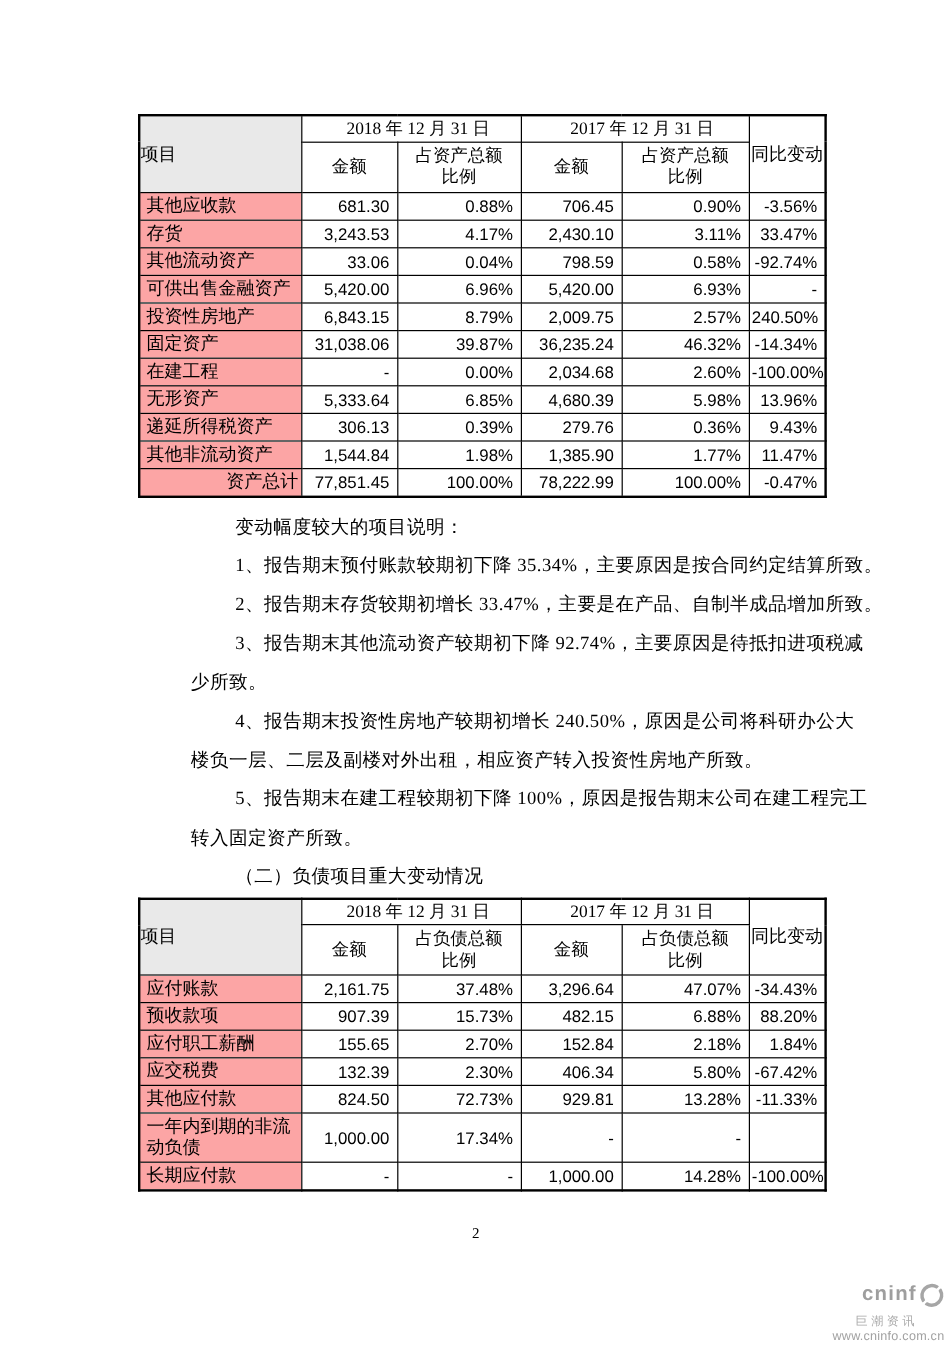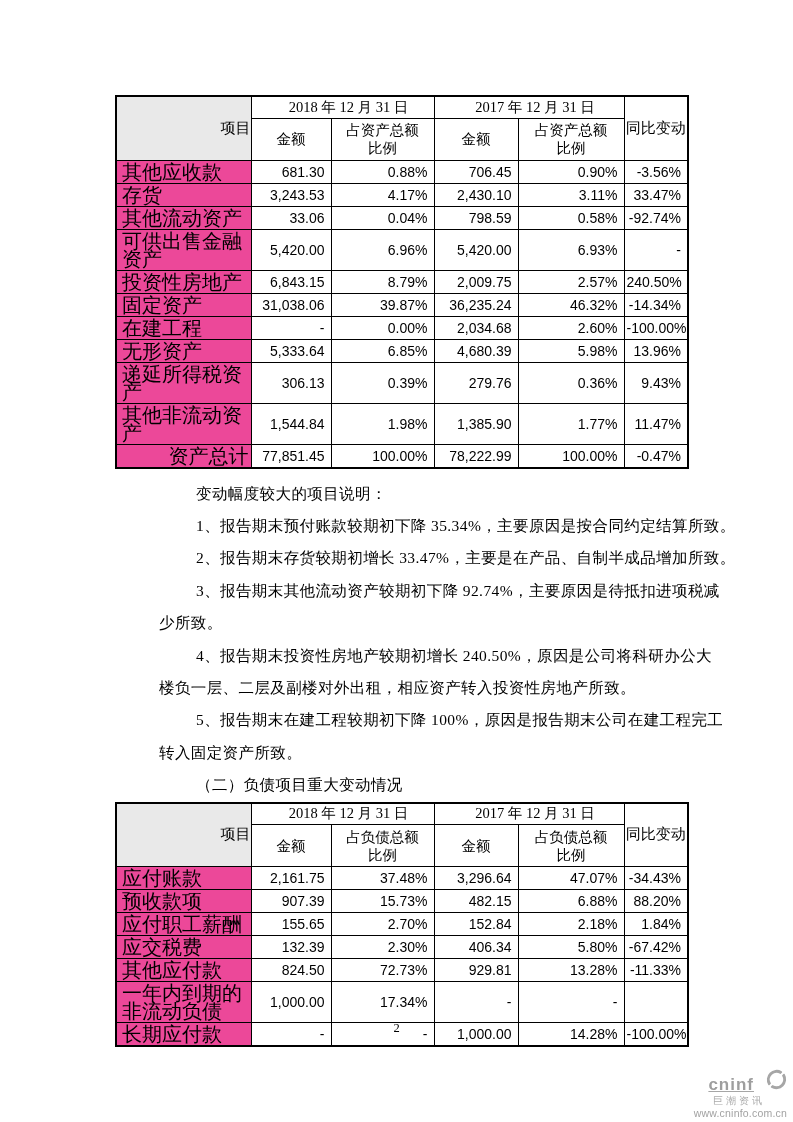--- a/index.html
+++ b/index.html
@@ -14,25 +14,25 @@
   
   table.fin {
     width:574px; border-collapse:collapse; table-layout:fixed;
     border:2px solid #000;
   }
   table.fin td, table.fin th {
     border:1px solid #000; vertical-align:middle;
     font-weight:normal; overflow:hidden;
   }
   .h-date { height:22px; text-align:center; font-size:14.5px;padding-left:12px; }
-  .h-item { text-align:right; font-size:15px; background:#e9e9e9; }
+  .h-item { text-align:left; font-size:15px; background:#e9e9e9; }
   .h-sub  { height:42px; text-align:center; font-size:14.5px; line-height:18px; white-space:pre-line; }
   .h-yoy  { font-size:15px; }
   td.c-label {
-    background:#ec4899; font-size:20px; padding:2px 2px 2px 5px;
+    background:#fca5a5; font-size:15px; padding:2px 2px 2px 5px;
     line-height:18px; height:21px; text-align:left;margin-left:24px;
   }
   td.c-label.bold { font-weight:normal; text-align:right; padding-left:2px; }
   td.c-num {
     font-family:"Liberation Sans","DejaVu Sans",sans-serif;
     font-size:14px; text-align:right; padding:2px 6px 2px 2px;
     line-height:16px; height:21px;
   }
 
   
@@ -46,21 +46,21 @@
   .page-num {
     position:absolute; top:1021px; left:0; width:793px;
     text-align:center; font-size:12.5px;
     font-family:"Liberation Serif","DejaVu Serif",serif;
   }
   .logo {
     position:absolute; top:1069px; right:6px; width:130px;
     text-align:right; color:#a6a6a6; line-height:1;
     font-family:"Liberation Sans","DejaVu Sans",sans-serif;
   }
-  .logo-top { display:flex; align-items:flex-end; justify-content:flex-end; gap:12px;text-decoration:underline; }
+  .logo-top { display:flex; align-items:flex-start; justify-content:flex-end; gap:2px; }
   .logo-word { font-size:17px; font-weight:bold; letter-spacing:1px; color:#9e9e9e; }
   .logo-cn { font-size:10px; letter-spacing:3px; color:#aaaaaa; margin:3px 22px 2px 0; }
   .logo-url { font-size:10.5px; color:#a2a2a2; letter-spacing:0.2px; }
 </style>
 </head>
 <body>
 
 <div class="page">
   <div class="content">
 

